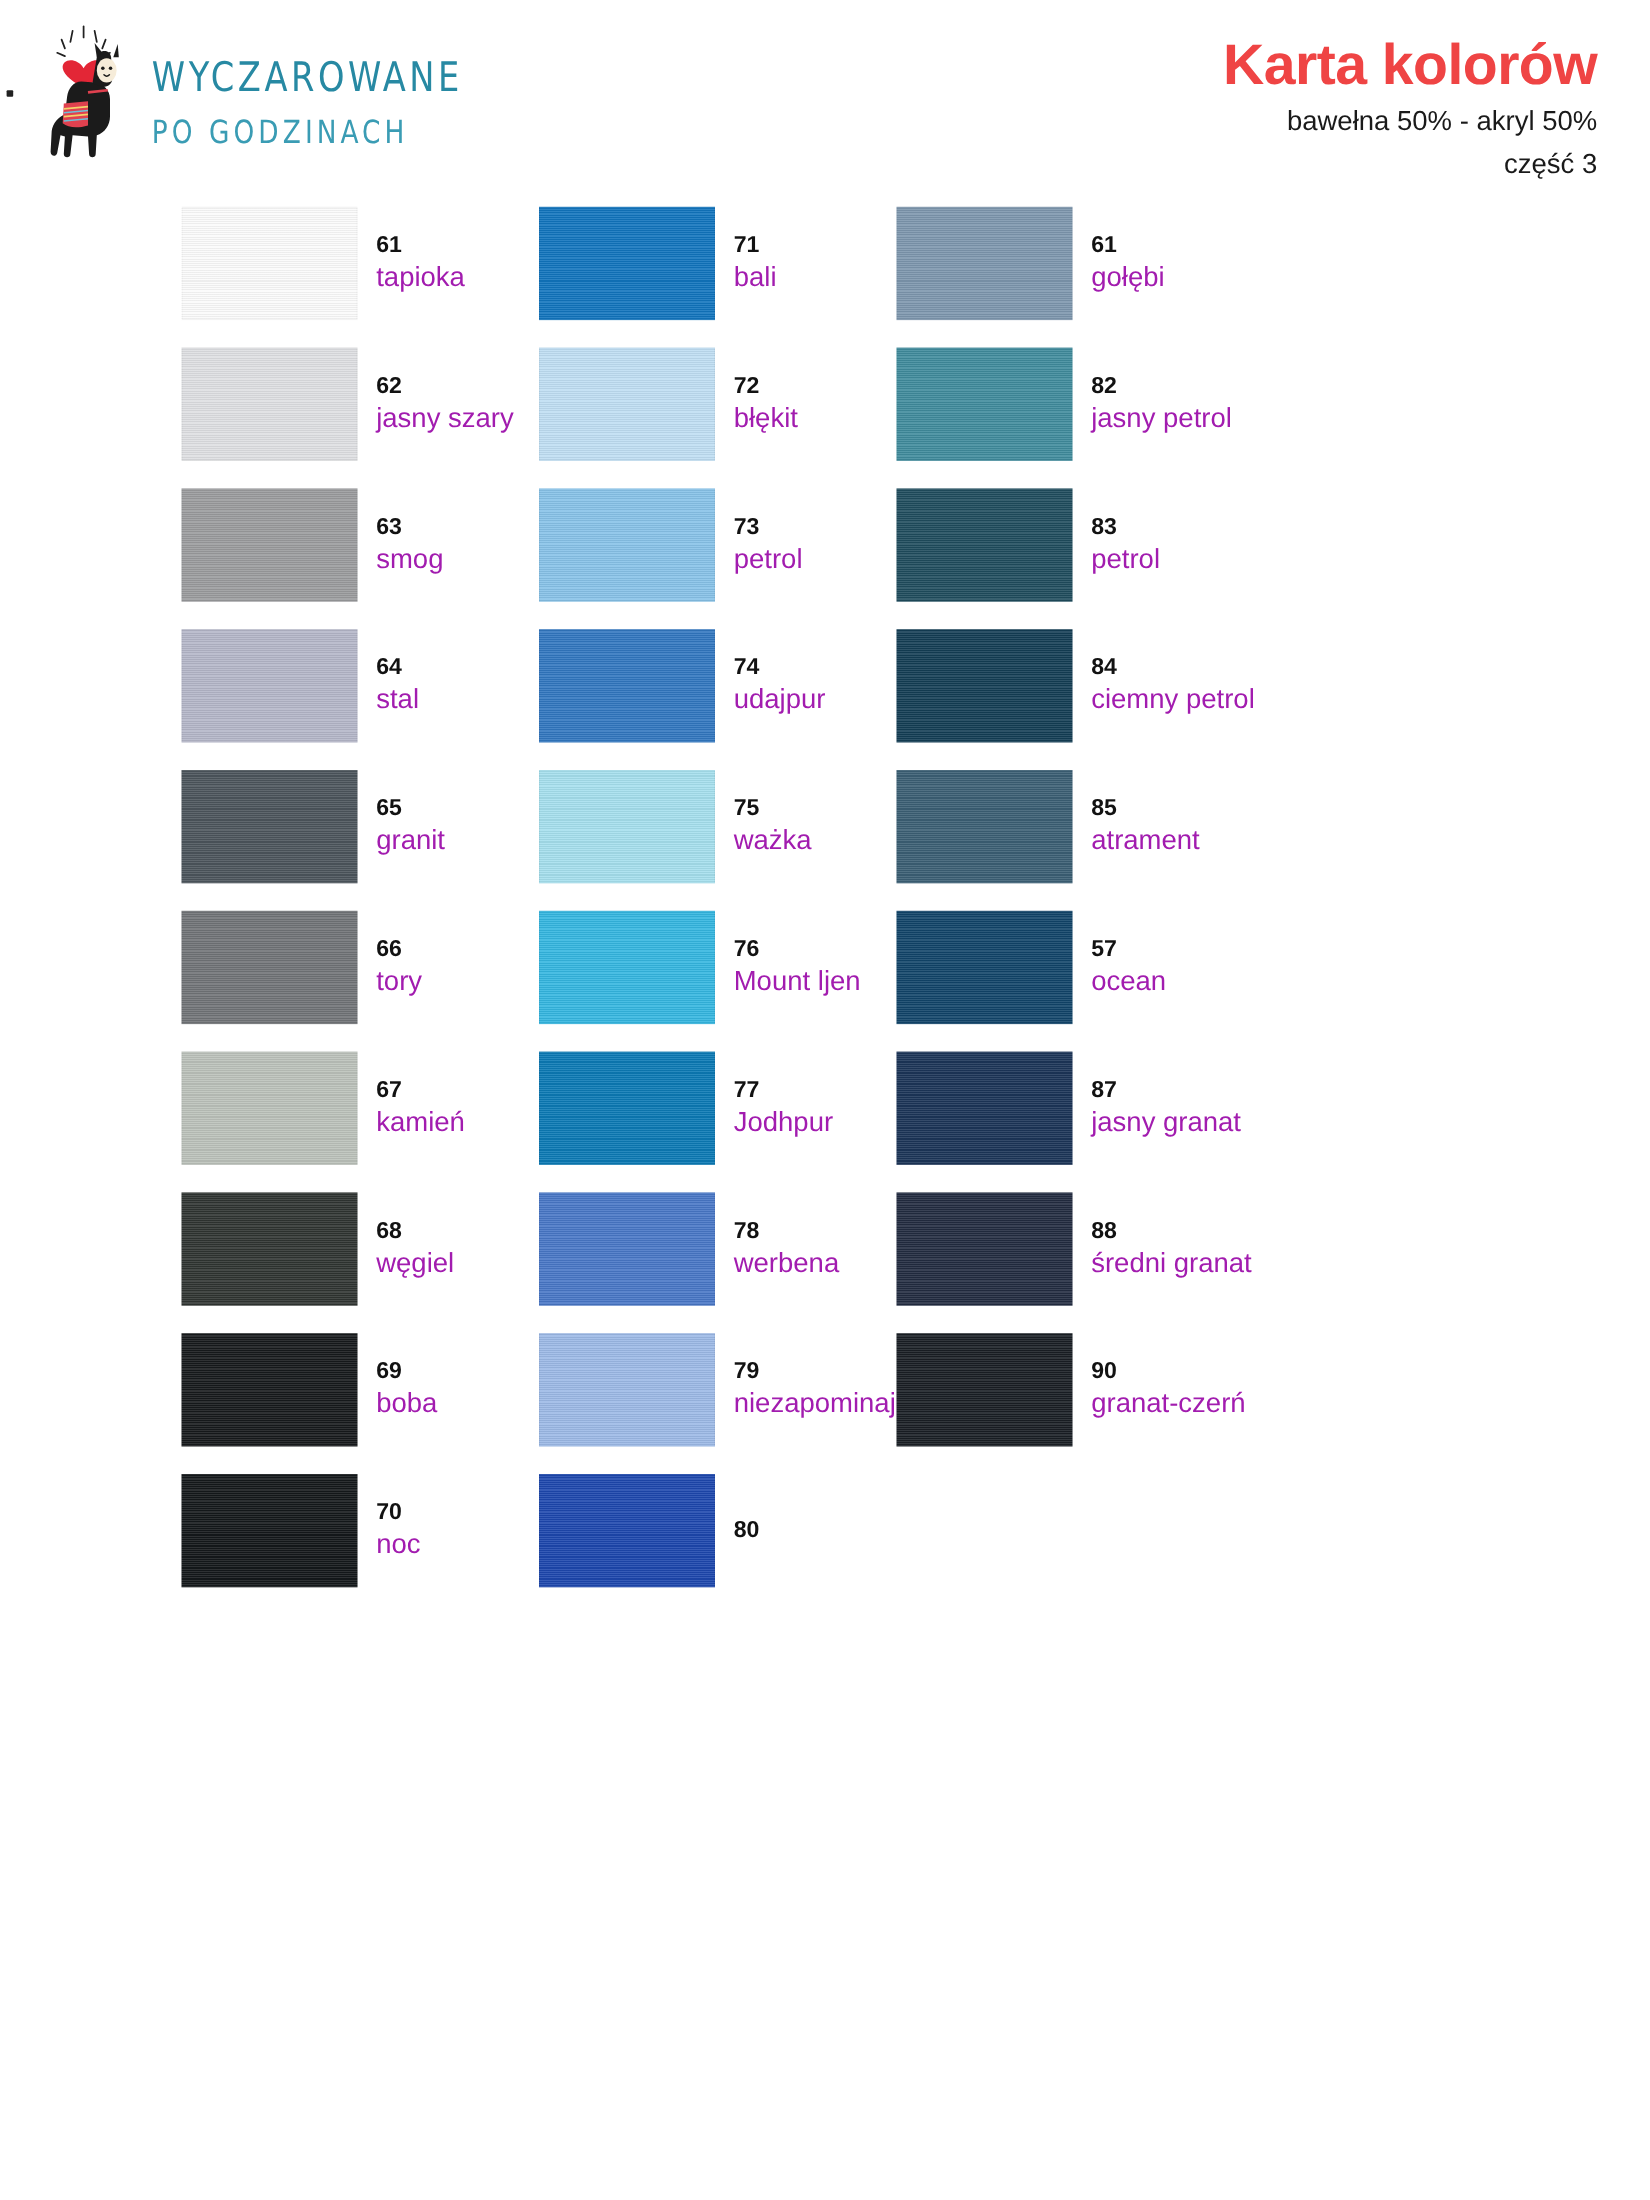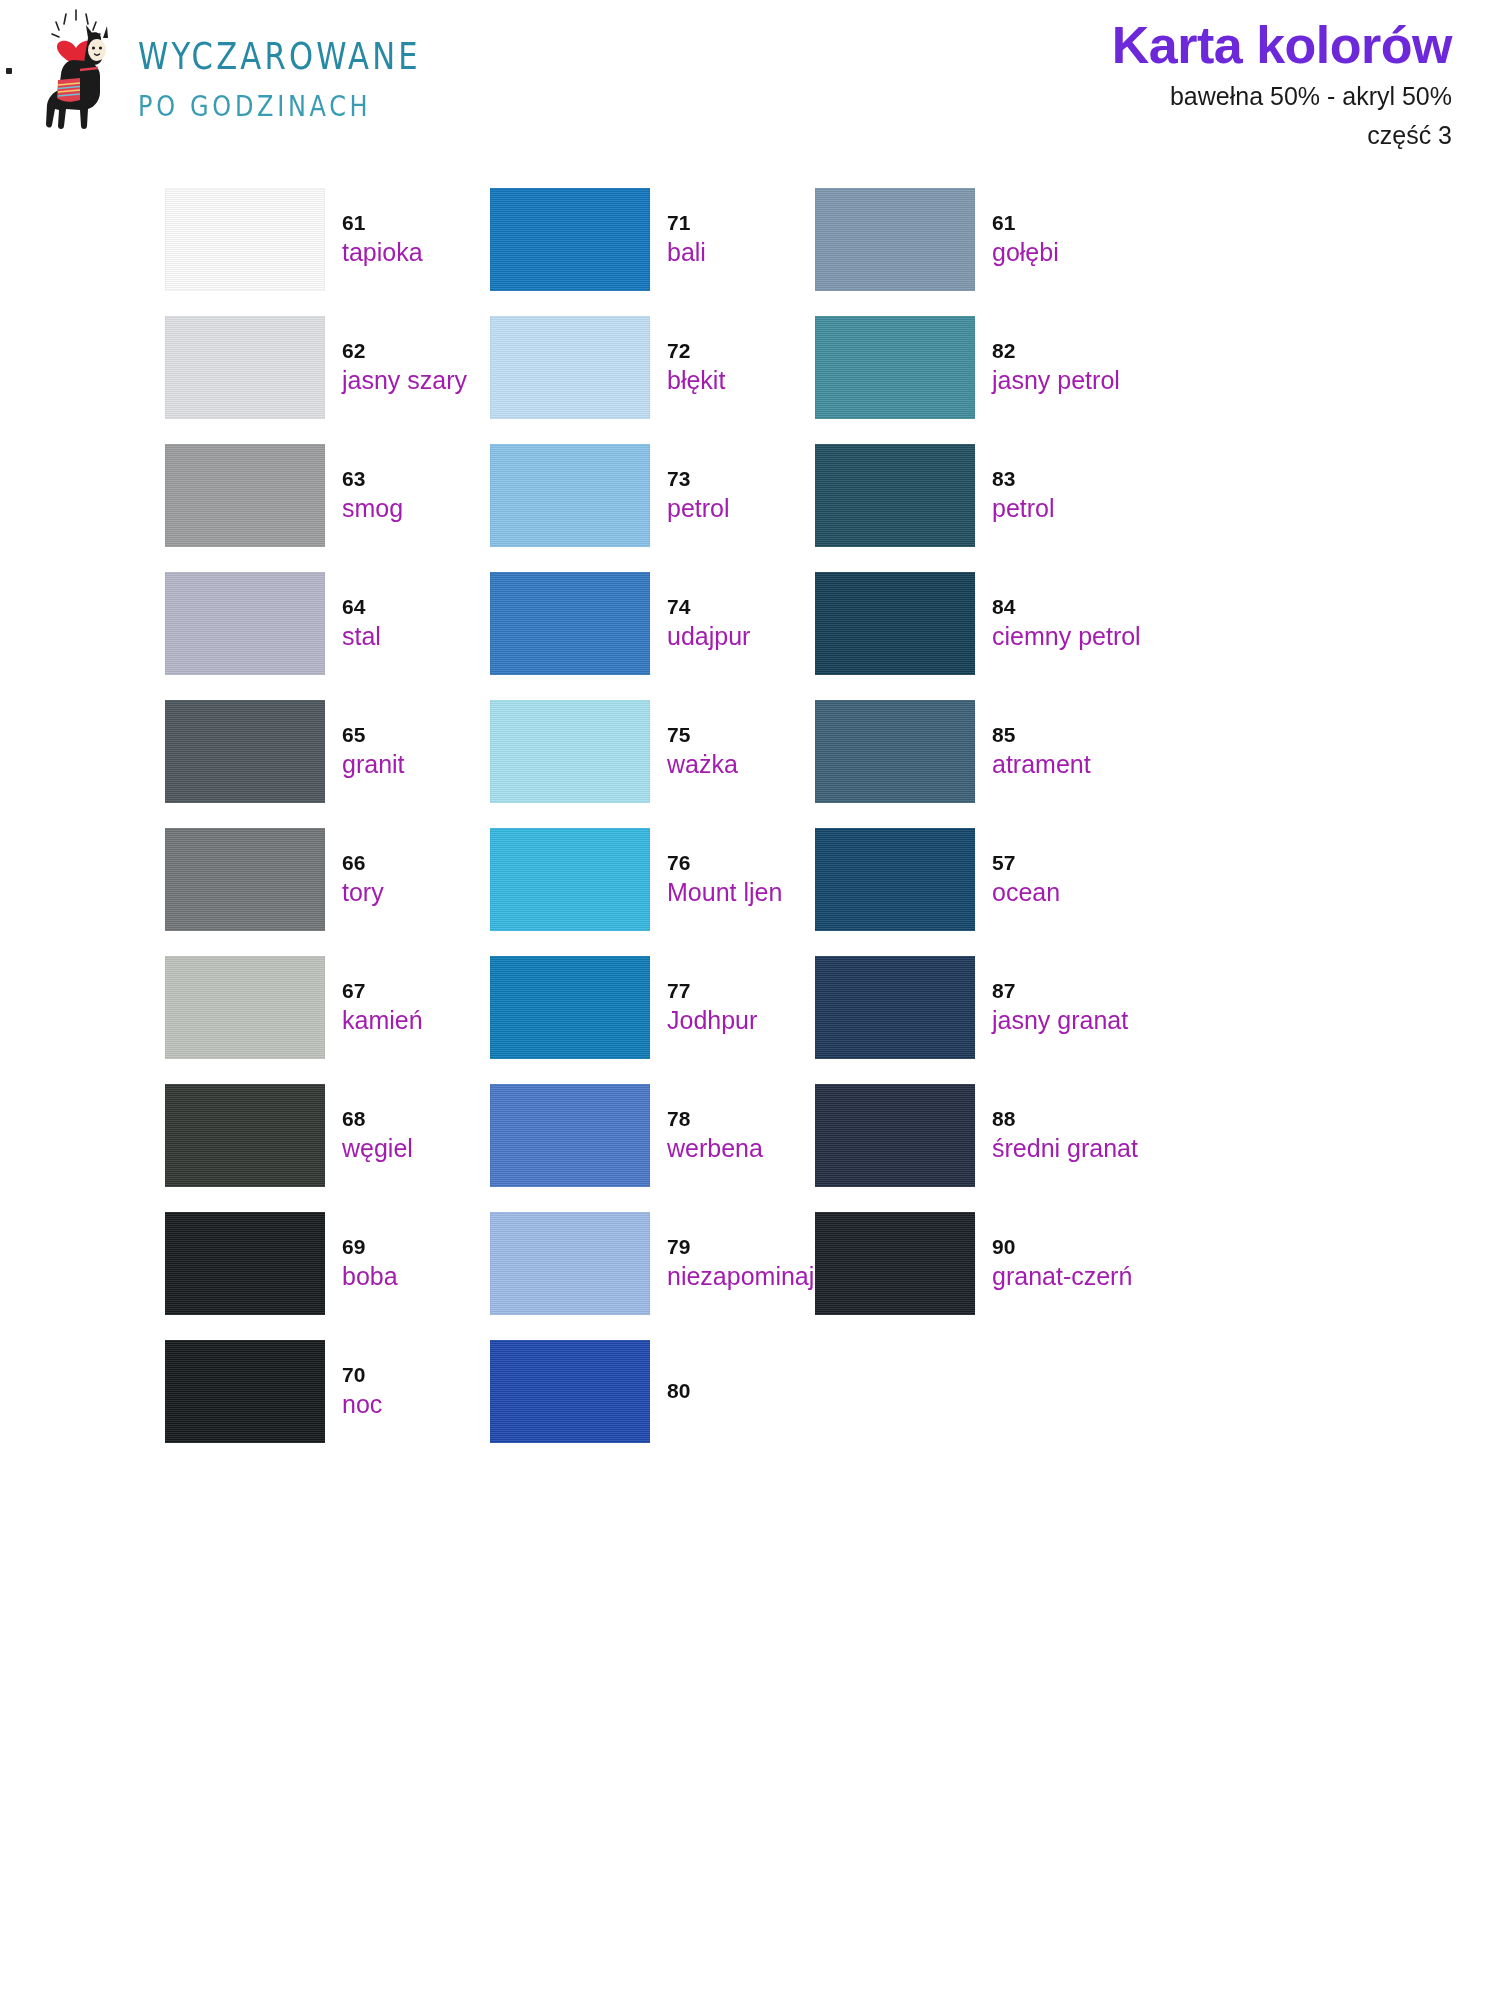--- a/index.html
+++ b/index.html
@@ -14,20 +14,21 @@
     color: #1a1a1a;
     position: relative;
     overflow: hidden;
   }
 
   
   .header {
     position: relative;
     height: 175px;
     width: 1500px;
+    margin-top: 14px;
   }
   .brand {
     position: absolute;
     left: 28px;
     top: 8px;
     display: flex;
     align-items: flex-start;
   }
   .logo-mark {
     width: 96px;
@@ -73,21 +74,21 @@
   .title-block {
     position: absolute;
     right: 48px;
     top: 16px;
     text-align: right;
   }
   .doc-title {
     font-size: 52px;
     font-weight: 700;
     letter-spacing: -0.5px;
-    color: #6d28d9;
+    color: #ef4444;
     line-height: 1.12;
     text-align: right;
   }
   .doc-sub {
     font-size: 25px;
     color: #1a1a1a;
     line-height: 1.32;
     margin-top: 6px;
   }
 

